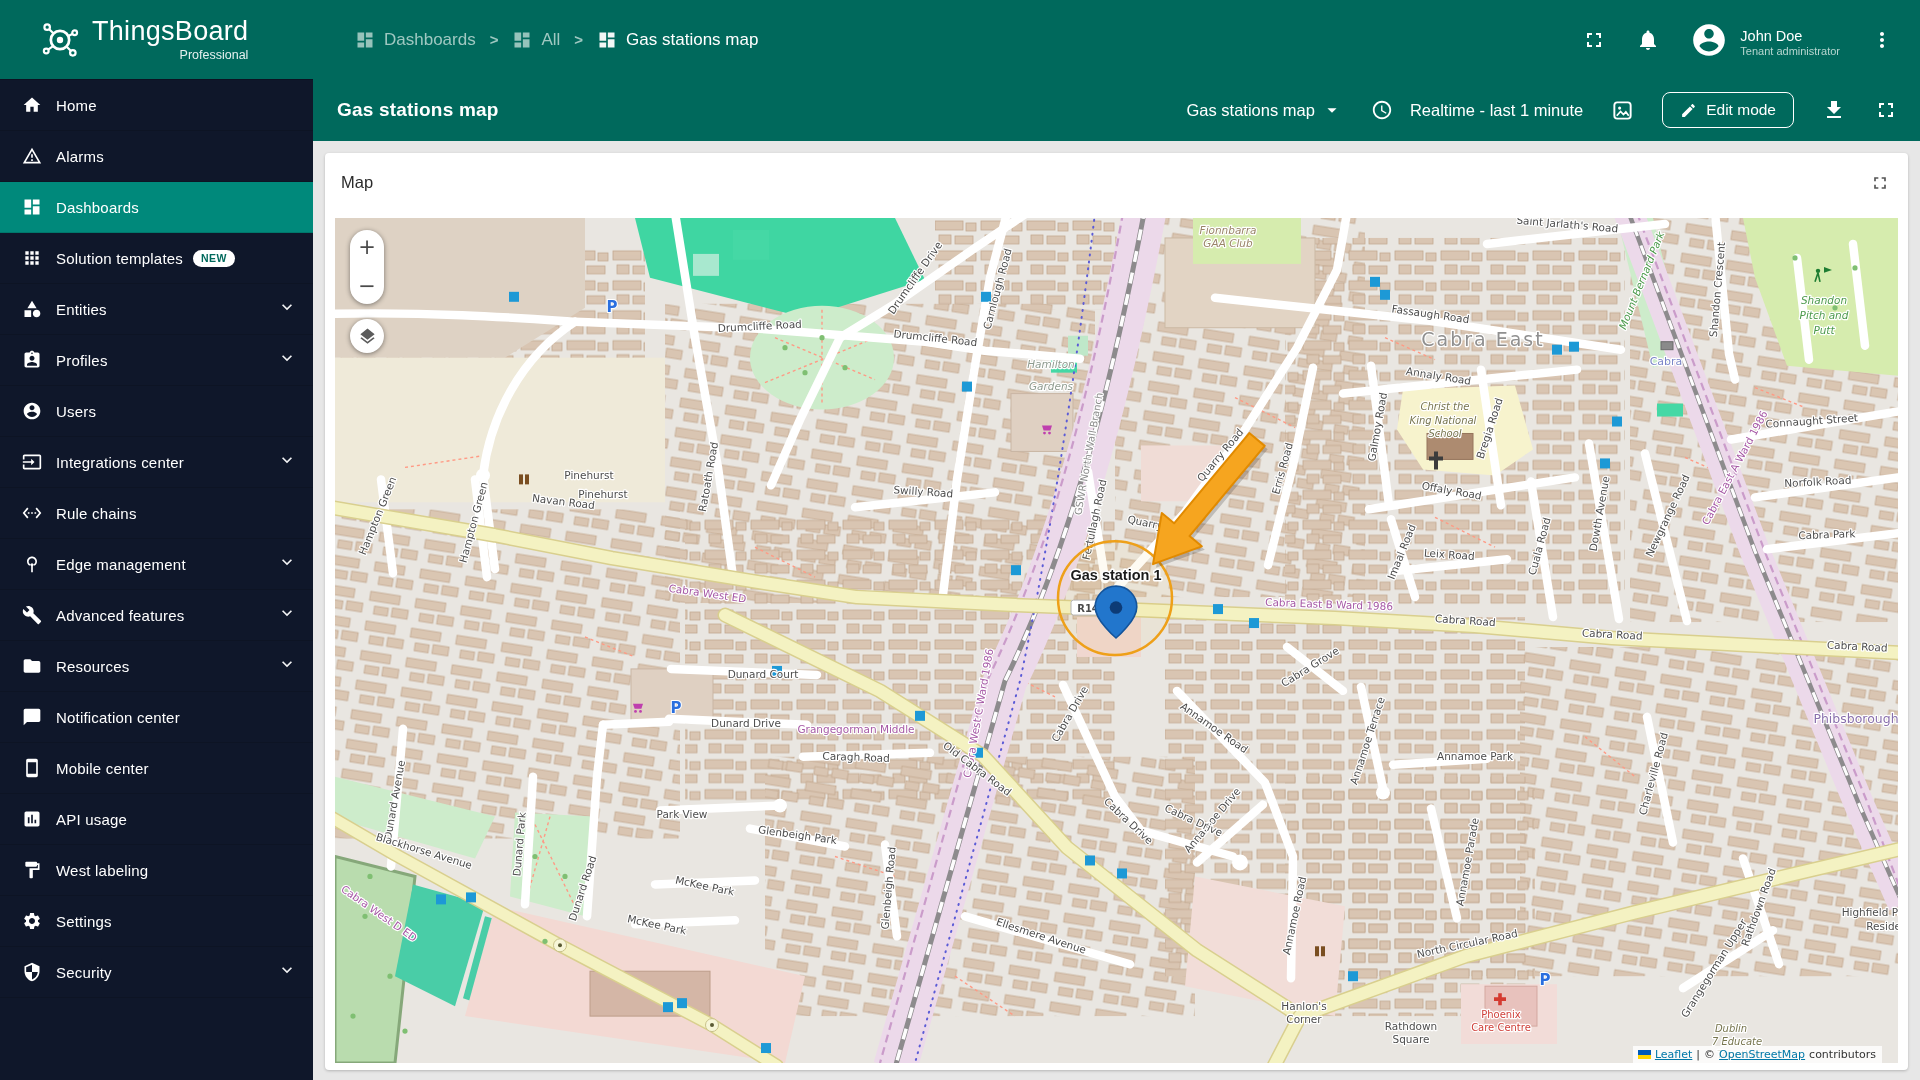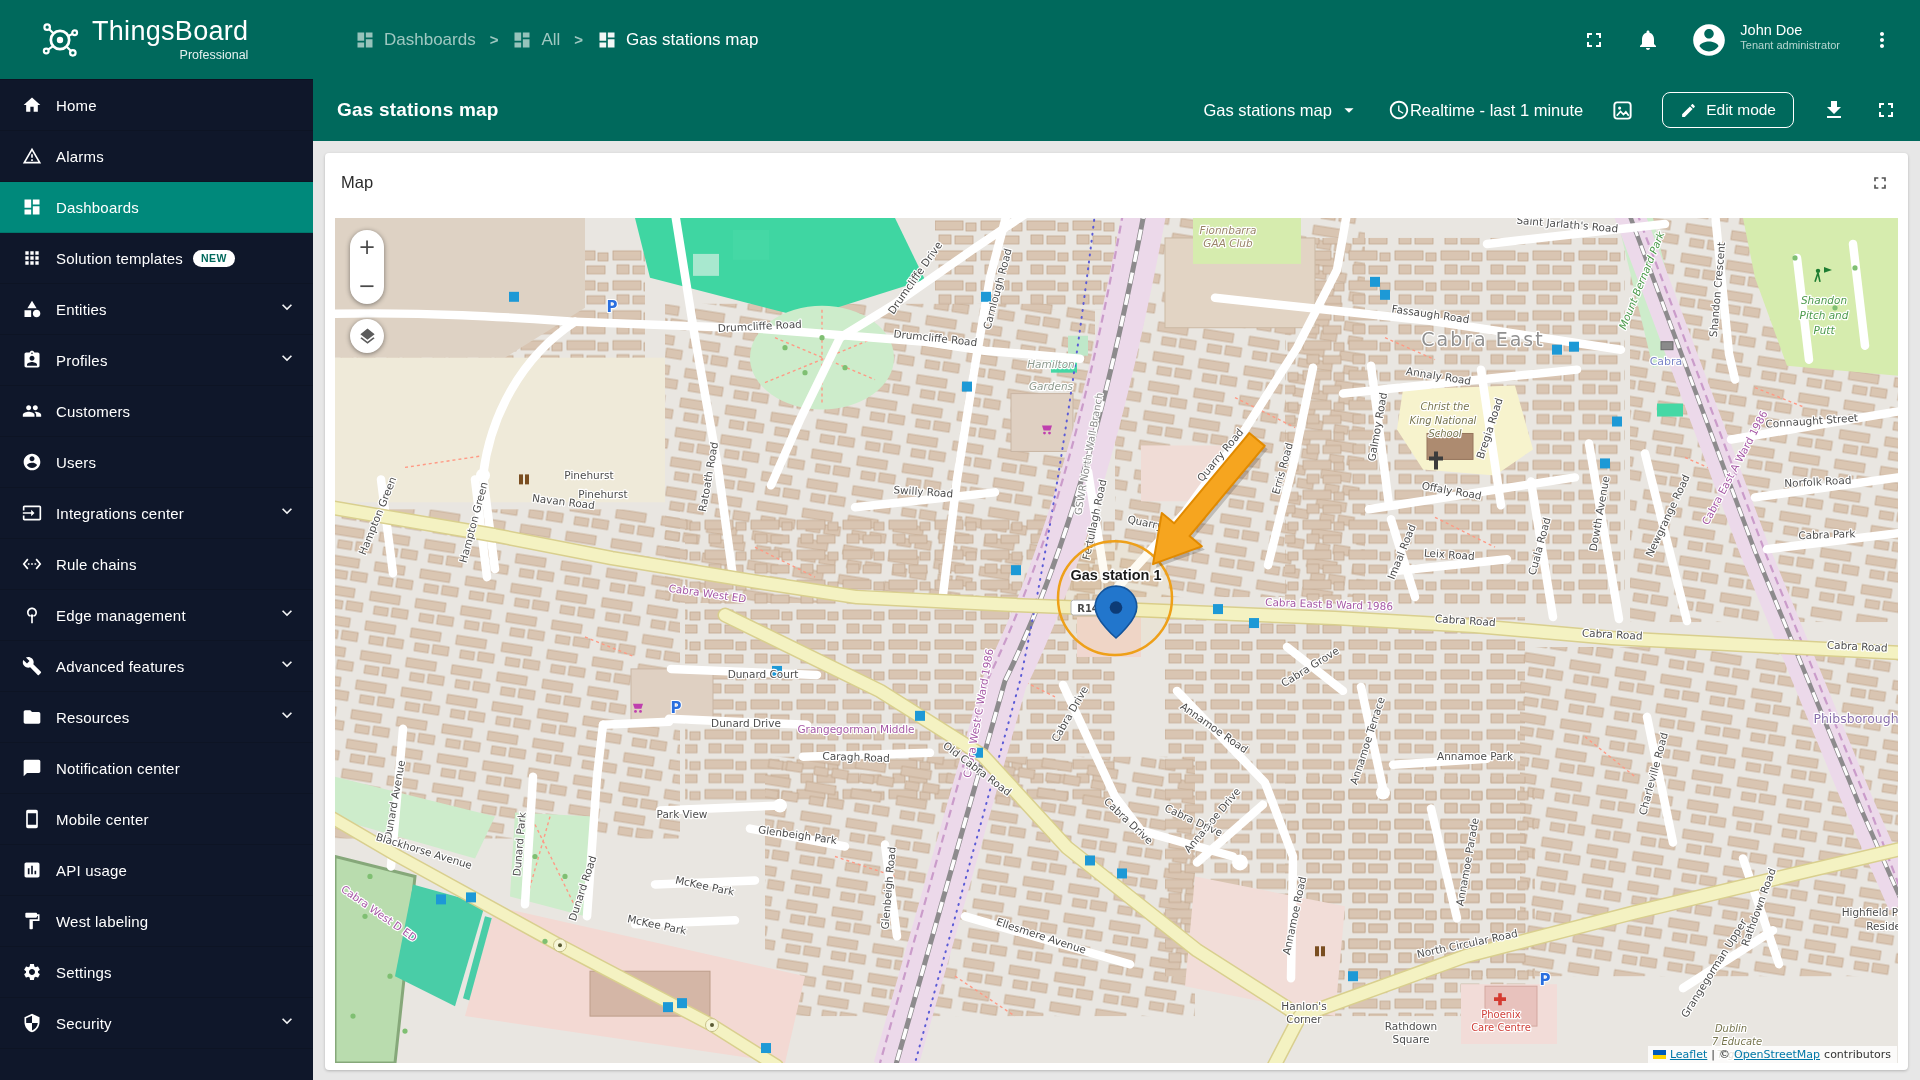--- a/index.html
+++ b/index.html
@@ -13,57 +13,57 @@
   .logo-text { display:flex; flex-direction:column; align-items:flex-end; }
   .logo-title { font-size:27px; font-weight:500; letter-spacing:.3px; line-height:1; }
   .logo-sub { font-size:12.5px; opacity:.9; margin-top:3px; }
   .crumbs { display:flex; align-items:center; margin-left:42px; gap:14px; }
   .crumb { display:flex; align-items:center; gap:9px; color:#9fc8c1; font-size:17px; cursor:pointer; }
   .crumb svg { opacity:.95; }
   .crumb.current { color:#fff; }
   .crumb-sep { color:#9fc8c1; font-size:15px; font-weight:700; }
   .top-actions { margin-left:auto; display:flex; align-items:center; gap:30px; padding-right:26px; }
   .icon-btn { background:none; border:none; color:#fff; cursor:pointer; display:flex; align-items:center; }
-  .user-chip { display:flex; align-items:flex-start; gap:12px; }
+  .user-chip { display:flex; align-items:flex-end; gap:12px; }
   .user-meta { display:flex; flex-direction:column; line-height:1.25; }
   .user-name { font-size:14.5px; color:#fff; }
   .user-role { font-size:11px; color:#b6d6d0; }
 
   
   .body { flex:1; display:flex; min-height:0; }
   .sidebar { width:313px; flex:0 0 auto; background:#0f172a; border-top:1px solid rgba(0,0,0,.18); overflow:hidden; }
   .side-item { height:51px; display:flex; align-items:center; padding-left:22px; position:relative; color:#fff; cursor:pointer; border-bottom:1px solid rgba(0,0,0,.13); }
   .side-item.active { background:#00897b; }
   .side-item .s-icon { width:20px; height:20px; margin-right:14px; flex:0 0 auto; }
   .side-item .s-label { font-size:15px; font-weight:500; letter-spacing:.2px; }
   .side-item .s-badge { margin-left:10px; background:#fff; color:#00695c; font-size:10.5px; font-weight:700; padding:2.5px 8px; border-radius:10px; letter-spacing:.4px; }
   .side-item .s-chev { position:absolute; right:16px; top:50%; transform:translateY(-50%); opacity:.95; }
 
   .main { flex:1; display:flex; flex-direction:column; min-width:0; }
   .toolbar { height:62px; background:#00695c; color:#fff; display:flex; align-items:center; flex:0 0 auto; }
   .page-title { font-size:19px; font-weight:700; margin-left:24px; letter-spacing:.2px; }
   .tb-right { margin-left:auto; display:flex; align-items:center; gap:28px; padding-right:22px; }
   .state-select { display:flex; align-items:center; gap:6px; font-size:16.5px; cursor:pointer; }
-  .timewindow { display:flex; align-items:center; gap:0; font-size:16.5px; cursor:pointer; }
+  .timewindow { display:flex; align-items:center; gap:17px; font-size:16.5px; cursor:pointer; }
   .edit-btn { display:flex; align-items:center; gap:9px; border:1.4px solid #fff; border-radius:8px; background:transparent; color:#fff; font-size:15.5px; font-weight:500; padding:8px 17px; cursor:pointer; font-family:inherit; }
 
   .content { flex:1; background:#e7e7e7; padding:12px 12px 10px; min-height:0; }
   .widget-card { background:#fff; border-radius:4px; box-shadow:0 1px 3px rgba(0,0,0,.22); height:100%; display:flex; flex-direction:column; }
   .card-head { height:65px; flex:0 0 auto; display:flex; align-items:flex-start; justify-content:space-between; padding:20px 18px 0 16px; }
   .card-title { font-size:16.5px; color:#2b2b2b; font-weight:500; }
   .wfull-btn { background:none; border:none; color:#555; cursor:pointer; }
 
   .map-wrap { position:relative; flex:1; margin:0 10px 7px; overflow:hidden; background:#e9e6e1; min-height:0; }
   .basemap { position:absolute; inset:0; width:100%; height:100%; display:block; }
 
   .ctrl-zoom { position:absolute; left:15px; top:12px; width:34px; height:74px; background:#fff; border-radius:17px; box-shadow:0 1px 5px rgba(0,0,0,.45); display:flex; flex-direction:column; align-items:center; justify-content:space-between; padding:7px 0; z-index:5; }
   .zbtn { border:none; background:none; font-size:21px; color:#4a4a4a; line-height:1; cursor:pointer; font-family:"DejaVu Sans",sans-serif; }
   .ctrl-layers { position:absolute; left:15px; top:101px; width:34px; height:34px; border-radius:50%; background:#fff; box-shadow:0 1px 5px rgba(0,0,0,.45); border:none; display:flex; align-items:center; justify-content:center; color:#5c5c5c; cursor:pointer; z-index:5; }
 
-  .attrib { position:absolute; right:1px; bottom:0; background:rgba(255,255,255,.8); font-size:11px; color:#333; padding:2px 6px 2px 5px; z-index:5; font-family:"DejaVu Sans",sans-serif; display:flex; align-items:center; gap:4px; }
+  .attrib { position:absolute; right:16px; bottom:0; background:rgba(255,255,255,.8); font-size:11px; color:#333; padding:2px 6px 2px 5px; z-index:5; font-family:"DejaVu Sans",sans-serif; display:flex; align-items:center; gap:4px; }
   .attrib a { color:#0078a8; text-decoration:underline; cursor:pointer; }
   .ua-flag { display:inline-block; width:13px; height:9px; background:linear-gradient(#005bbb 50%,#ffd500 50%); }
 
   
   text { font-family:"DejaVu Sans",sans-serif; paint-order:stroke; stroke:#ffffff; stroke-width:2.4px; stroke-linejoin:round; }
   .ml-st   { fill:#4d4d4d; font-size:10.5px; }
   .ml-dist { fill:#909090; font-size:19px; letter-spacing:2px; }
   .ml-adm  { fill:#a659a6; font-size:10.5px; }
   .ml-rail { fill:#8c8c8c; font-size:10px; }
   .ml-park { fill:#4c9a4c; font-size:10.5px; font-style:italic; }
@@ -185,26 +185,20 @@
             </svg></span>
         </div>
         <div class="side-item">
           <span class="s-icon"><svg class="" width="20" height="20" viewBox="0 0 24 24" fill="currentColor">
               <path d="M19 3h-4.18C14.4 1.84 13.3 1 12 1c-1.3 0-2.4.84-2.82 2H5c-1.1 0-2 .9-2 2v14c0 1.1.9 2 2 2h14c1.1 0 2-.9 2-2V5c0-1.1-.9-2-2-2zm-7 0c.55 0 1 .45 1 1s-.45 1-1 1-1-.45-1-1 .45-1 1-1zm0 4c1.66 0 3 1.34 3 3s-1.34 3-3 3-3-1.34-3-3 1.34-3 3-3zm6 12H6v-1.4c0-2 4-3.1 6-3.1s6 1.1 6 3.1V19z"></path>
             </svg></span>
           <span class="s-label">Profiles</span>
           <span class="s-chev"><svg class="" width="20" height="20" viewBox="0 0 24 24" fill="currentColor">
               <path d="M7.41 8.59L12 13.17l4.59-4.58L18 10l-6 6-6-6 1.41-1.41z"></path>
             </svg></span>
-        </div>
-        <div class="side-item">
-          <span class="s-icon"><svg class="" width="20" height="20" viewBox="0 0 24 24" fill="currentColor">
-              <path d="M16 11c1.66 0 2.99-1.34 2.99-3S17.66 5 16 5s-3 1.34-3 3 1.34 3 3 3zm-8 0c1.66 0 2.99-1.34 2.99-3S9.66 5 8 5 5 6.34 5 8s1.34 3 3 3zm0 2c-2.33 0-7 1.17-7 3.5V19h14v-2.5C15 14.17 10.33 13 8 13zm8 0c-.29 0-.62.02-.97.05 1.16.84 1.97 1.97 1.97 3.45V19h6v-2.5c0-2.33-4.67-3.5-7-3.5z"></path>
-            </svg></span>
-          <span class="s-label">Customers</span>
         </div>
         <div class="side-item">
           <span class="s-icon"><svg class="" width="20" height="20" viewBox="0 0 24 24" fill="currentColor">
               <path d="M12 2C6.48 2 2 6.48 2 12s4.48 10 10 10 10-4.48 10-10S17.52 2 12 2zm0 3c1.66 0 3 1.34 3 3s-1.34 3-3 3-3-1.34-3-3 1.34-3 3-3zm0 14.2c-2.5 0-4.71-1.28-6-3.22.03-1.99 4-3.08 6-3.08 1.99 0 5.97 1.09 6 3.08-1.29 1.94-3.5 3.22-6 3.22z"></path>
             </svg></span>
           <span class="s-label">Users</span>
         </div>
         <div class="side-item">
           <span class="s-icon"><svg class="" width="20" height="20" viewBox="0 0 24 24" fill="currentColor">
               <path d="M21 3.01H3c-1.1 0-2 .9-2 2V9h2V4.99h18v14.03H3V15H1v4.01c0 1.1.9 1.98 2 1.98h18c1.1 0 2-.88 2-1.98v-14c0-1.11-.9-2-2-2zM11 16l4-4-4-4v3H1v2h10v3z"></path>

